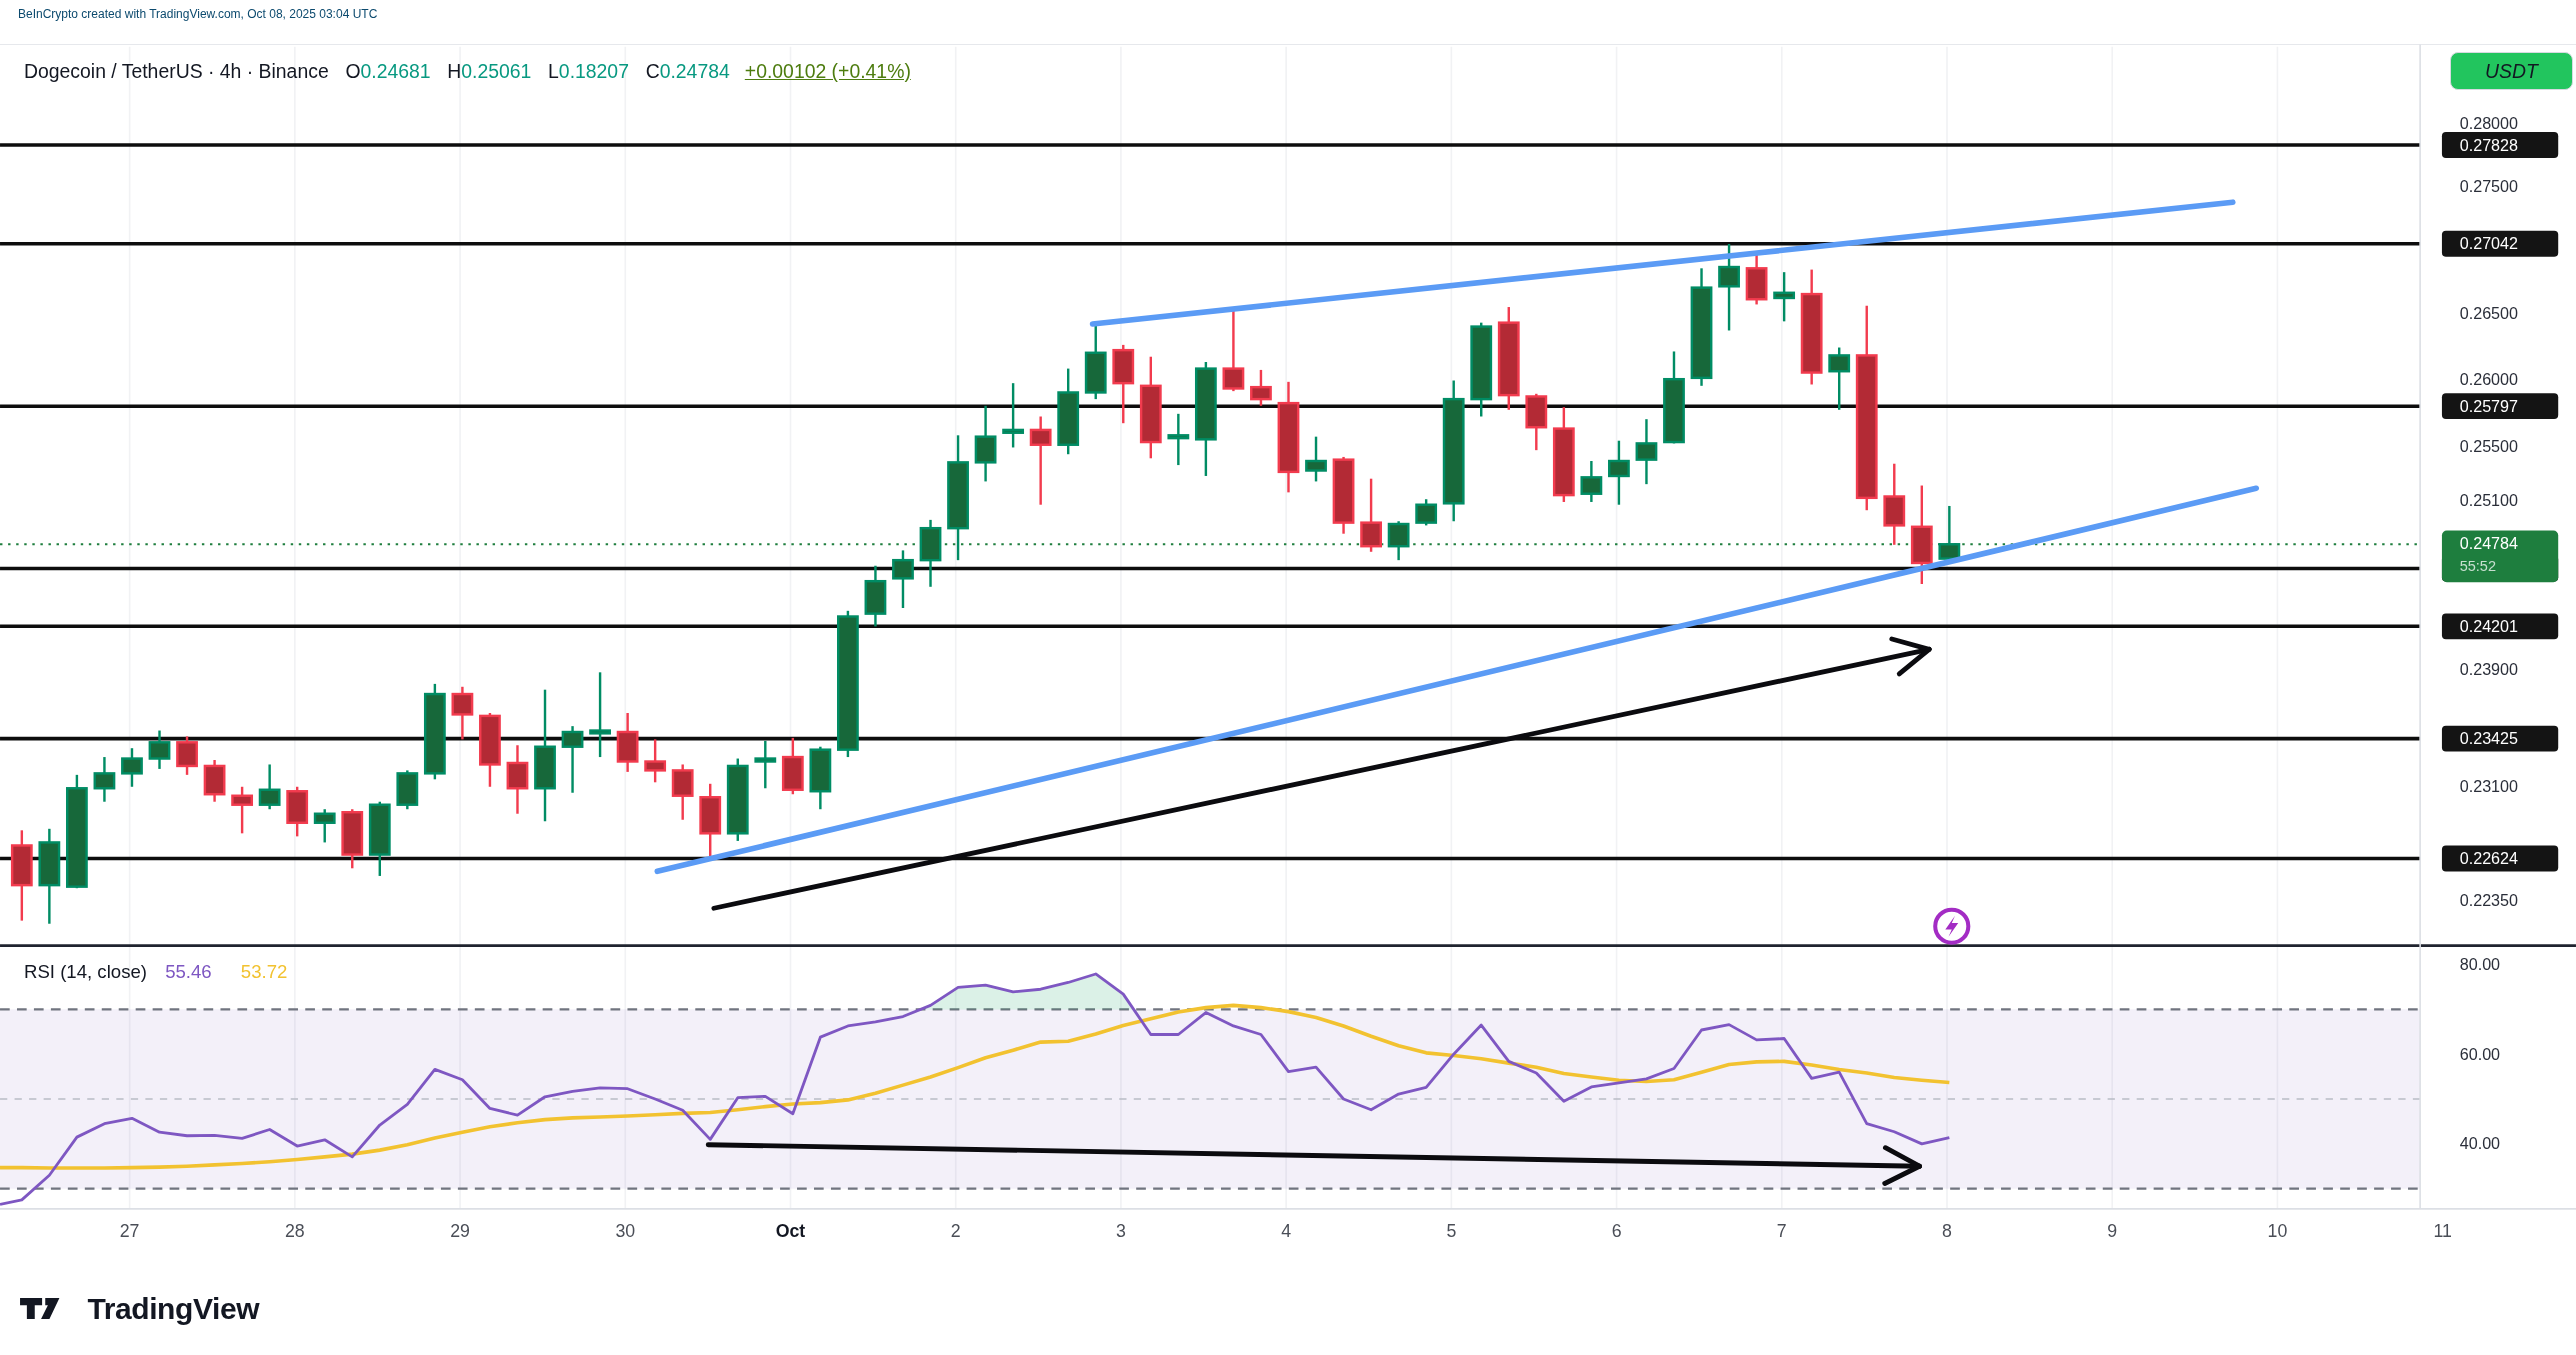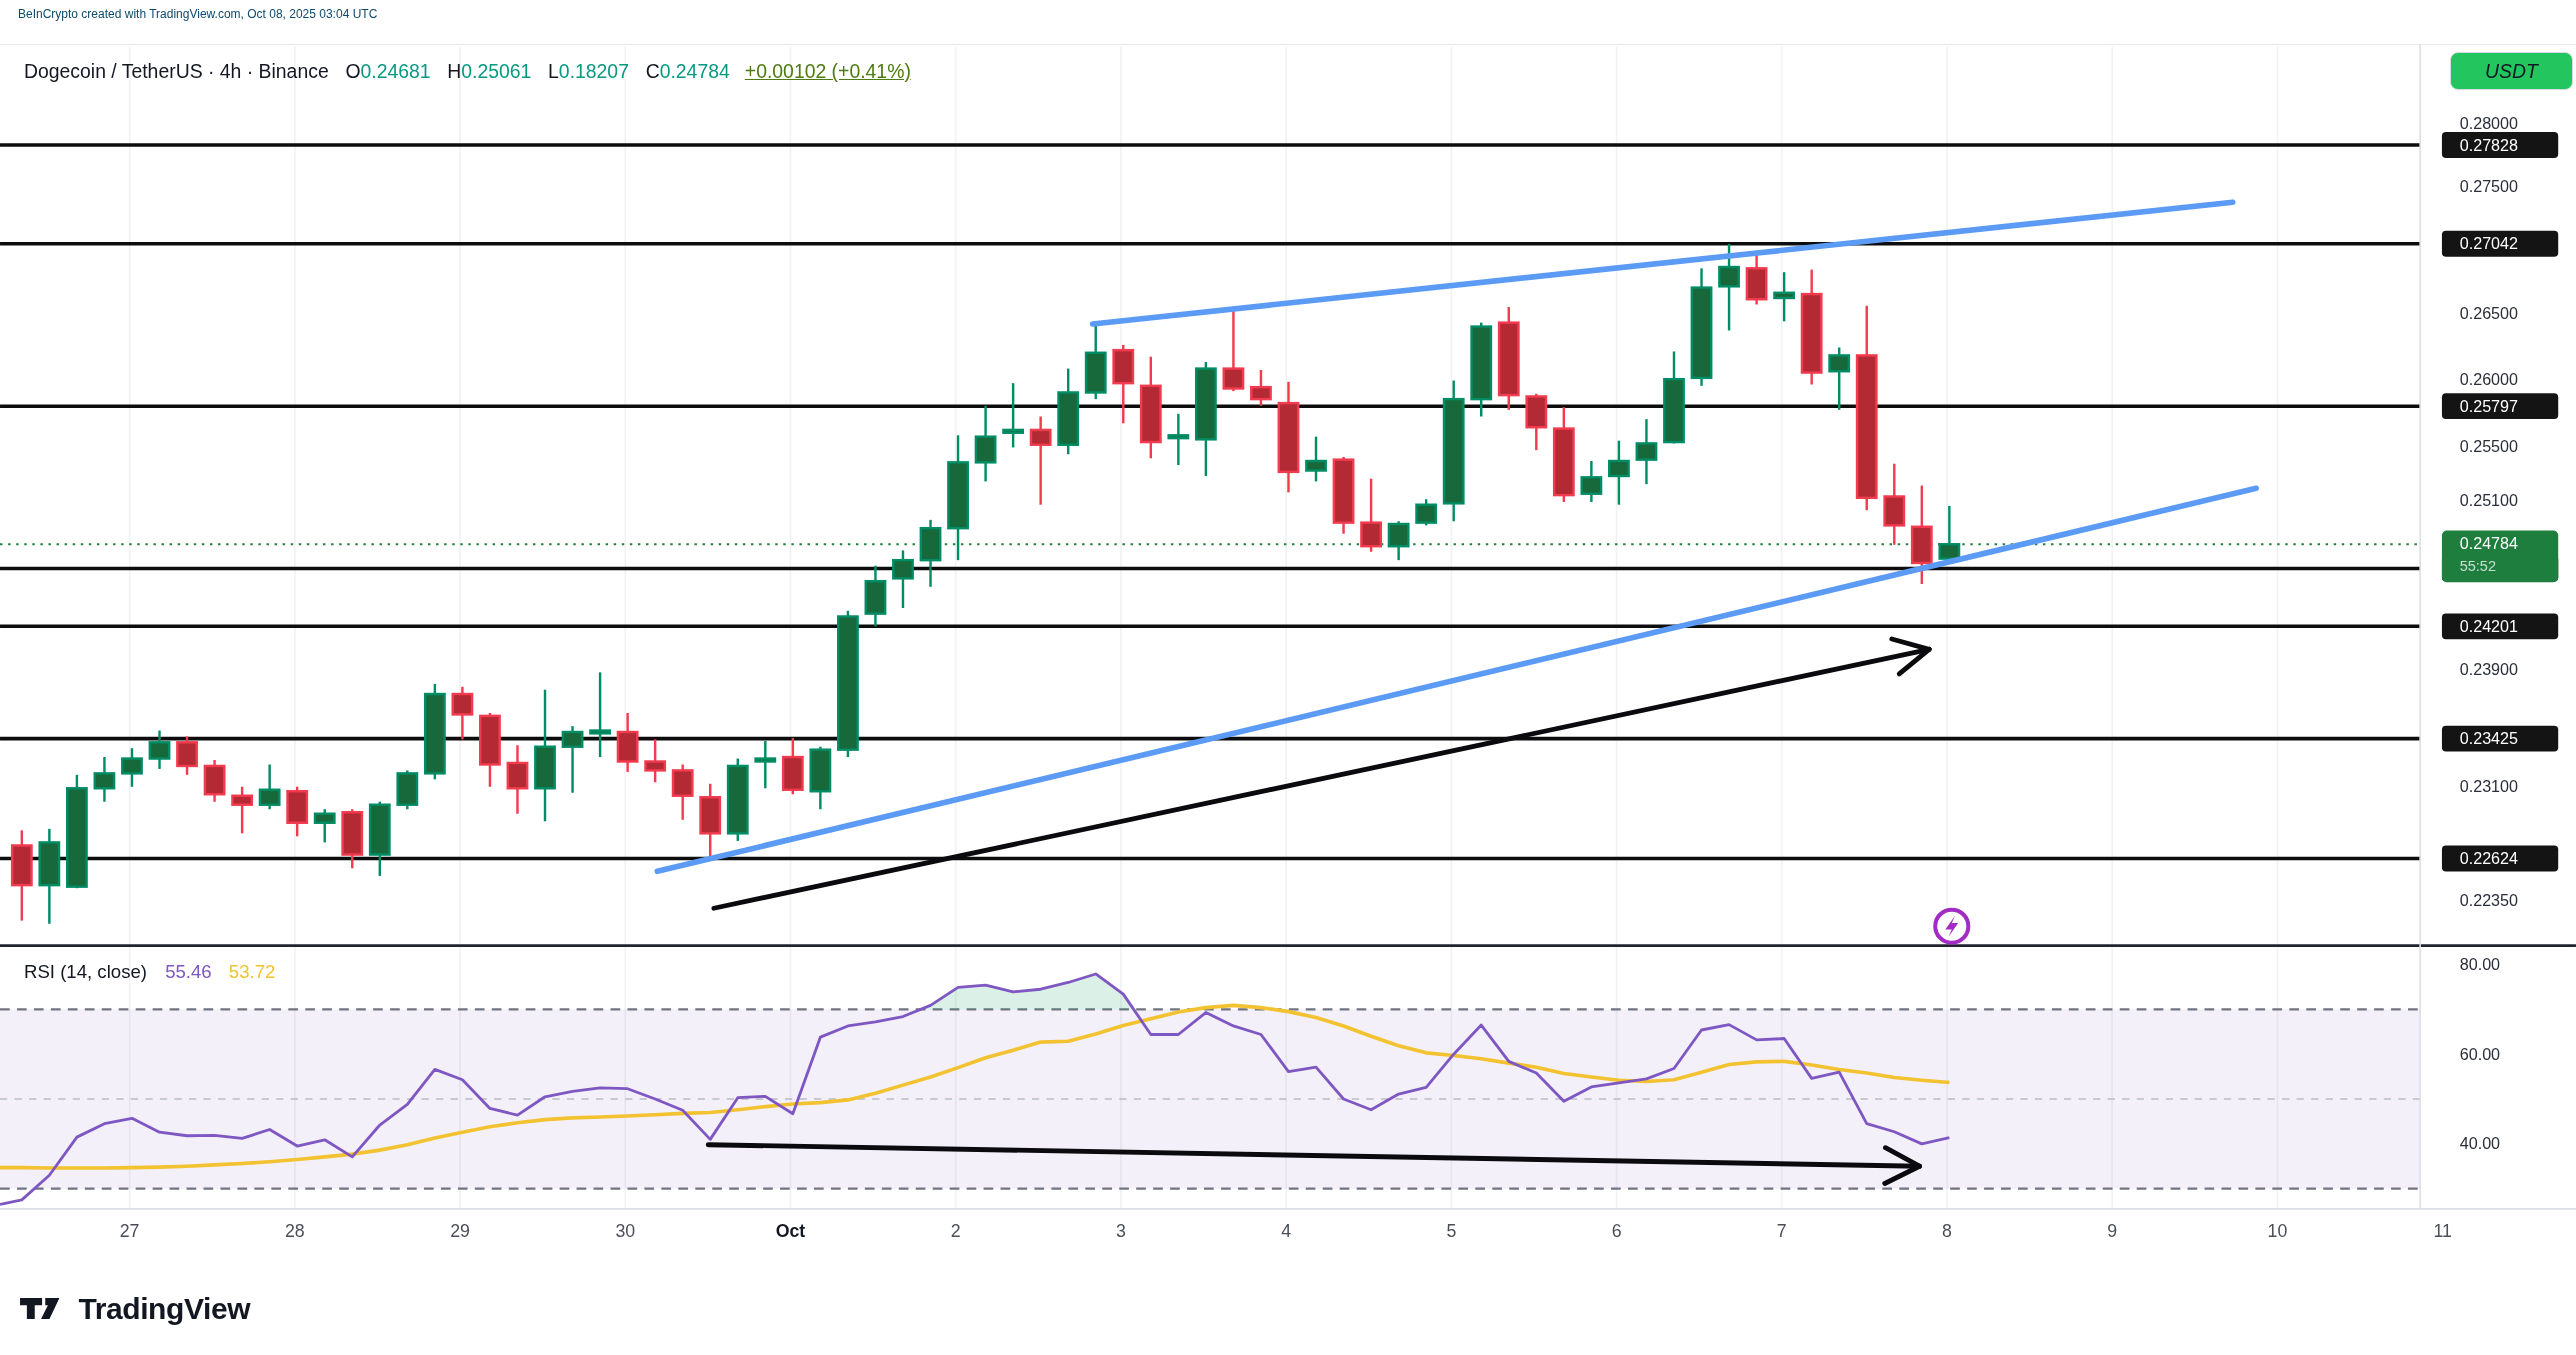--- a/index.html
+++ b/index.html
@@ -12,22 +12,22 @@
   .legend .sym{color:#131722;}
   .legend .lbl{color:#131722;margin-left:11.3px;}
   .legend .val{color:#089981;}
   .legend .chg{color:#4d7c0f;margin-left:9.7px;text-decoration:underline;}
   .usdt{position:absolute;left:2450px;top:52px;width:121px;height:36px;border:1.6px solid #d7dae0;
         border-radius:8px;display:flex;align-items:center;justify-content:center;
         font-size:19.4px;color:#131722;background:#22c55e;z-index:5;font-style:italic;}
   .rsi-legend{position:absolute;left:24px;top:961px;font-size:18.6px;white-space:nowrap;z-index:5;}
   .rsi-legend .t{color:#131722;}
   .rsi-legend .v1{color:#7e57c2;margin-left:13px;}
-  .rsi-legend .v2{color:#f2c230;margin-left:12px;}
-  .logo{position:absolute;left:19.4px;top:1290px;display:flex;align-items:center;gap:17px;z-index:5;}
+  .rsi-legend .v2{color:#f2c230;margin-left:24px;}
+  .logo{position:absolute;left:19.4px;top:1290px;display:flex;align-items:center;gap:26px;z-index:5;}
   .logo .brand{font-size:30px;font-weight:700;color:#131722;letter-spacing:-0.4px;}
 </style>
 </head>
 <body>
 
 <div class="hdr">BeInCrypto created with TradingView.com, Oct 08, 2025 03:04 UTC</div>
 <div class="card-top"></div>
 
 <svg id="chart-svg" width="2576" height="1355" viewBox="0 0 3190 1678">
     <g>

